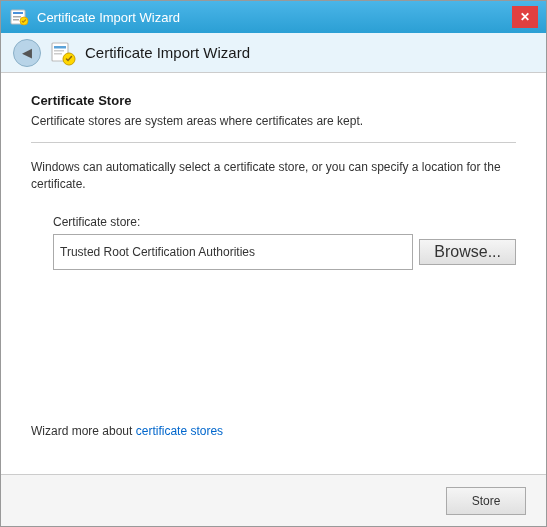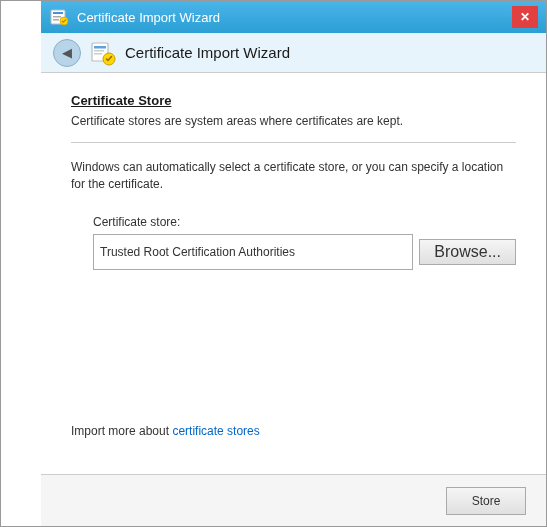--- a/index.html
+++ b/index.html
@@ -12,21 +12,20 @@
       overflow: hidden;
     }
 
     .window {
       width: 547px;
       height: 527px;
       background: #ffffff;
       border: 1px solid #999;
       display: flex;
       flex-direction: column;
-      padding-left: 40px;
     }
 
     
     .title-bar {
       background: linear-gradient(to bottom, #4ab5e8, #2b9fd4);
       height: 32px;
       display: flex;
       align-items: center;
       justify-content: space-between;
       padding: 0 8px;
@@ -120,21 +119,20 @@
       display: flex;
       flex-direction: column;
       overflow: hidden;
     }
 
     .section-title {
       font-size: 13px;
       font-weight: 600;
       color: #1a1a1a;
       margin-bottom: 6px;
-      text-decoration: underline;
     }
 
     .section-description {
       font-size: 12px;
       color: #333;
       margin-bottom: 14px;
     }
 
     .divider {
       border: none;
@@ -319,21 +317,21 @@
       <div class="cert-store-label">Certificate store:</div>
       <div class="cert-store-row">
         <input type="text" class="cert-store-input" readonly="" value="Trusted Root Certification Authorities" style="">
         <button class="browse-btn">Browse...</button>
       </div>
     </div>
 
     <div class="spacer"></div>
 
     <div class="learn-more">
-      <span>Import more about </span><a href="#">certificate stores</a>
+      <span>Wizard more about </span><a href="#">certificate stores</a>
     </div>
 
   </div>
 
   <div class="footer">
     <button class="footer-btn">Store</button>
   </div>
 
 </div>
 

